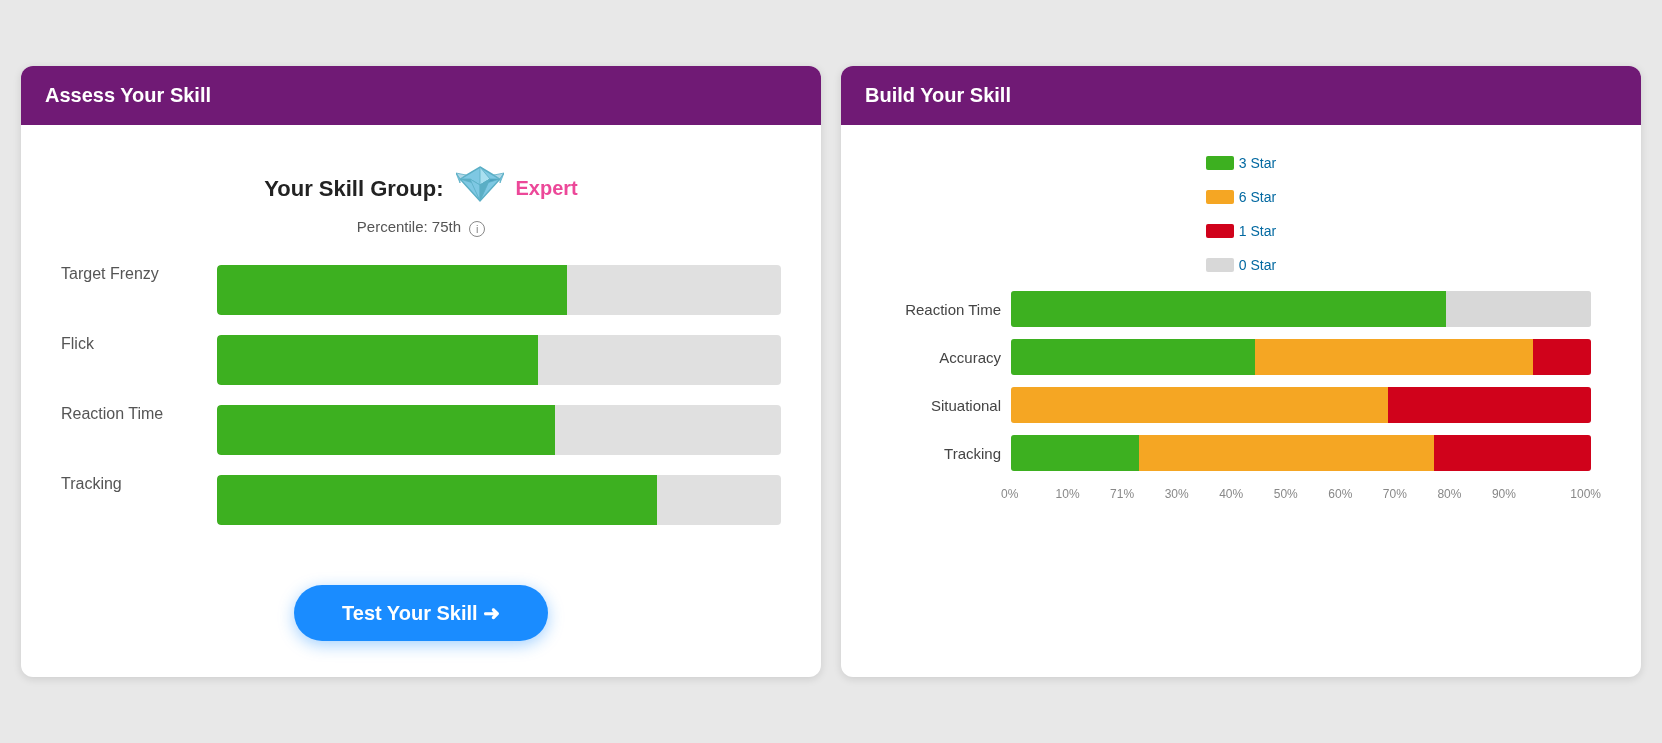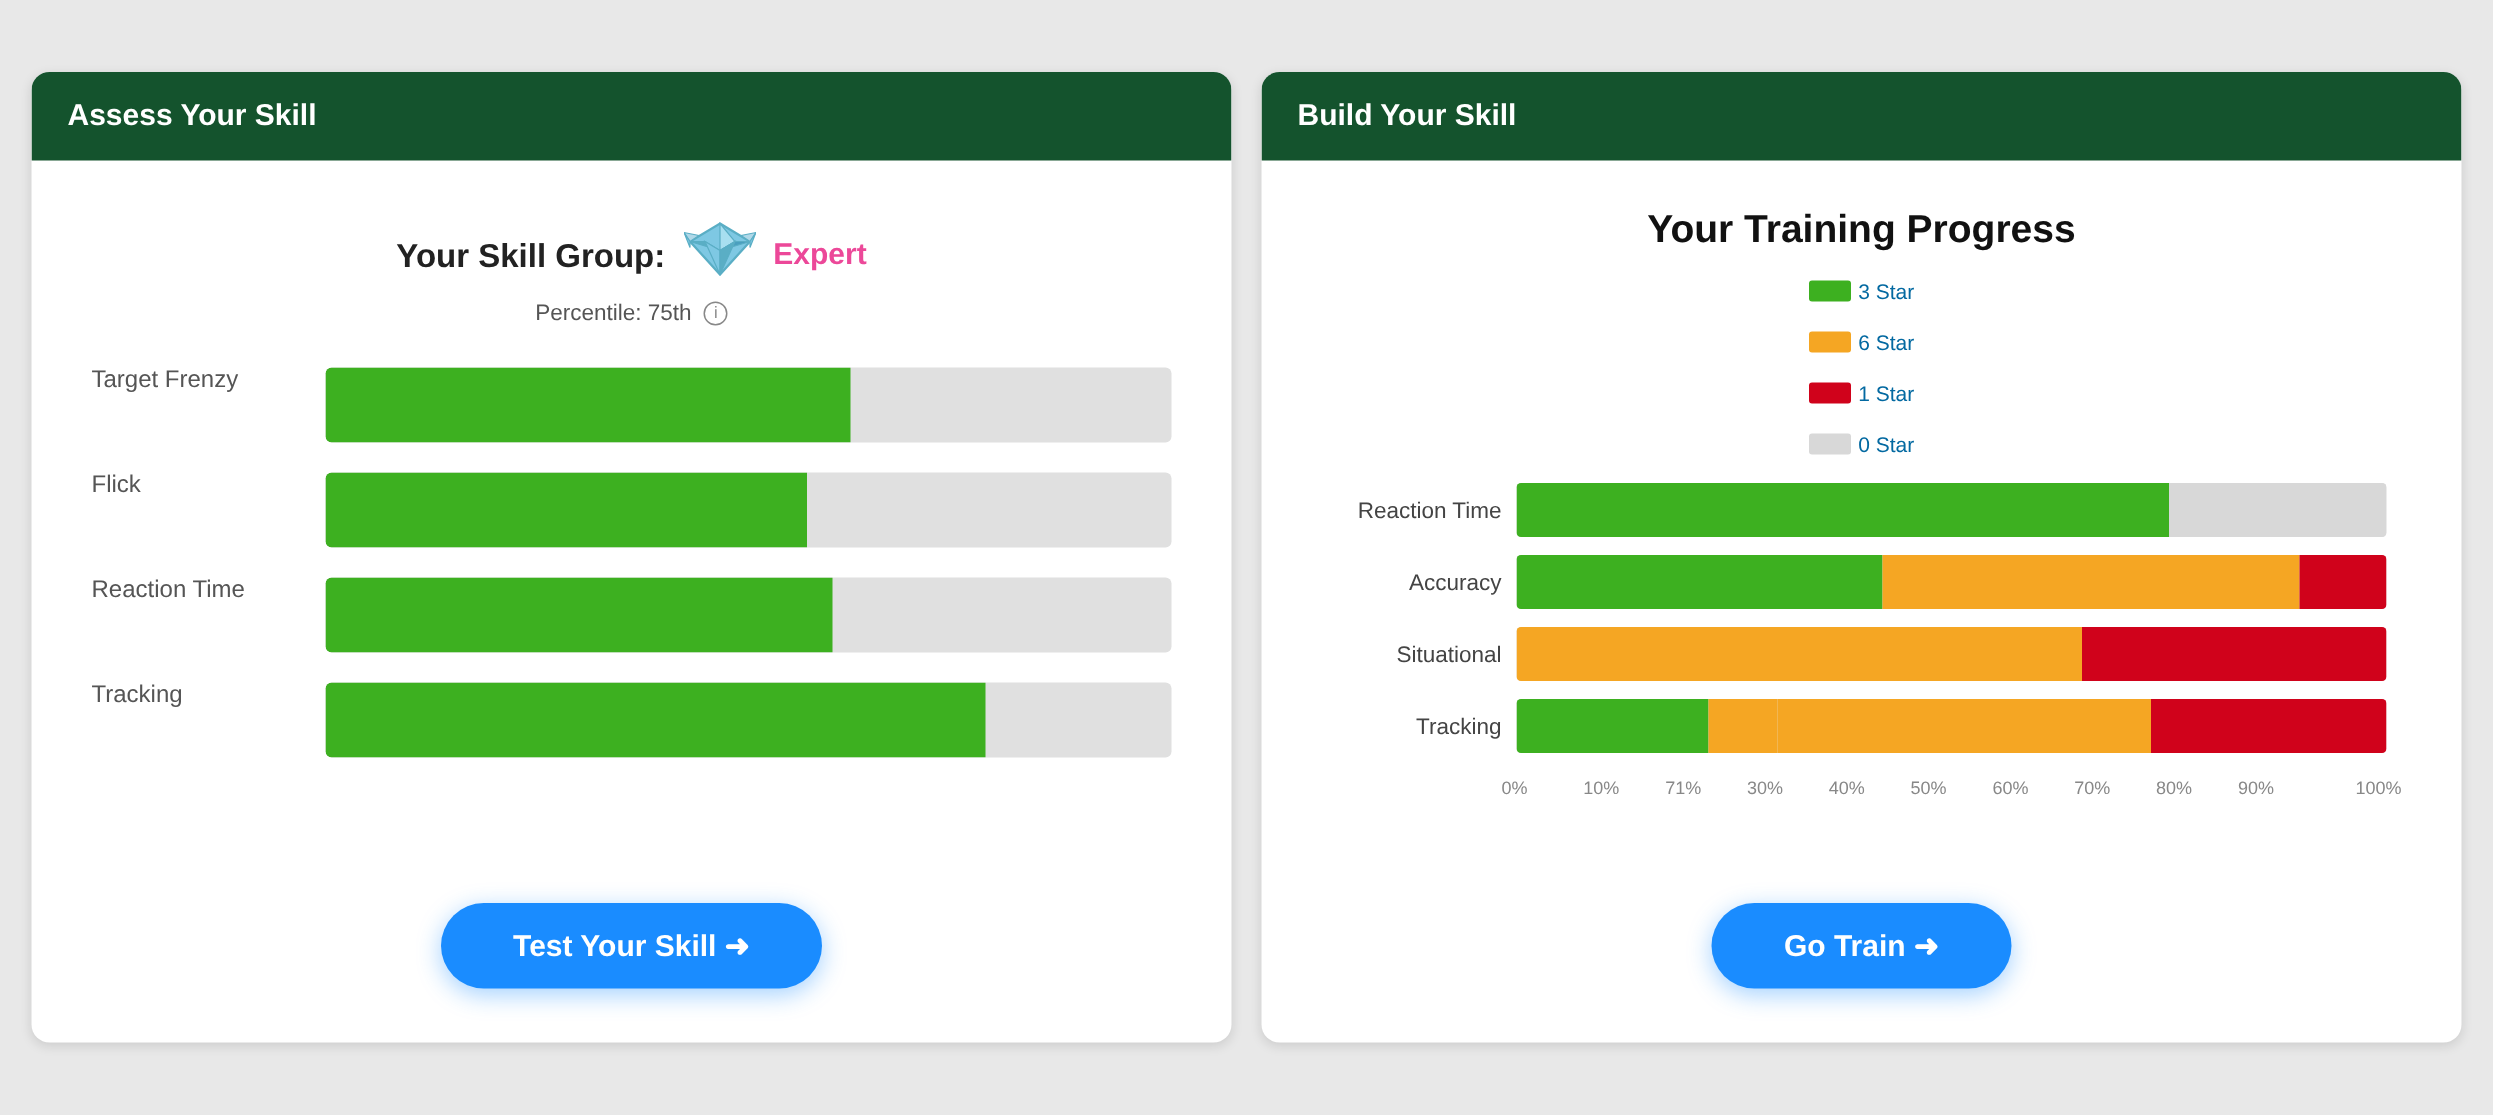--- a/index.html
+++ b/index.html
@@ -21,21 +21,21 @@
     .card {
       background: #fff;
       border-radius: 12px;
       overflow: hidden;
       flex: 1;
       box-shadow: 0 2px 8px rgba(0,0,0,0.12);
       display: flex;
       flex-direction: column;
     }
     .card-header {
-      background: #14532d;
+      background: #701a75;
       color: #fff;
       font-weight: 700;
       font-size: 20px;
       padding: 18px 24px;
     }
     .card-body {
       padding: 30px 40px 36px;
       flex: 1;
       display: flex;
       flex-direction: column;
@@ -270,21 +270,20 @@
       </div>
     </div>
   </div>
 
   <div class="card">
     <div class="card-header">
       <span>Build Your Skill</span>
     </div>
     <div class="card-body">
 
-      <div class="training-title">Your Training Progress</div>
 
       <div class="legend" id="legend">
 
       <div class="legend-item">
             <div class="legend-color" style="background: rgb(61, 176, 32);"></div>
             <span>3 Star</span>
           </div>
           <div class="legend-item">
             <div class="legend-color" style="background: rgb(245, 166, 35);"></div>
             <span>6 Star</span>
@@ -342,20 +341,17 @@
           <div class="x-axis-label">30%</div>
           <div class="x-axis-label">40%</div>
           <div class="x-axis-label">50%</div>
           <div class="x-axis-label">60%</div>
           <div class="x-axis-label">70%</div>
           <div class="x-axis-label">80%</div>
           <div class="x-axis-label">90%</div>
           <div class="x-axis-label">100%</div>
         </div>
 
-      <div style="text-align:center; margin-top:30px;">
-        <button class="btn">Go Train ➜</button>
-      </div>
 
     </div>
   </div>
 
 </div>
 
 </body></html>

